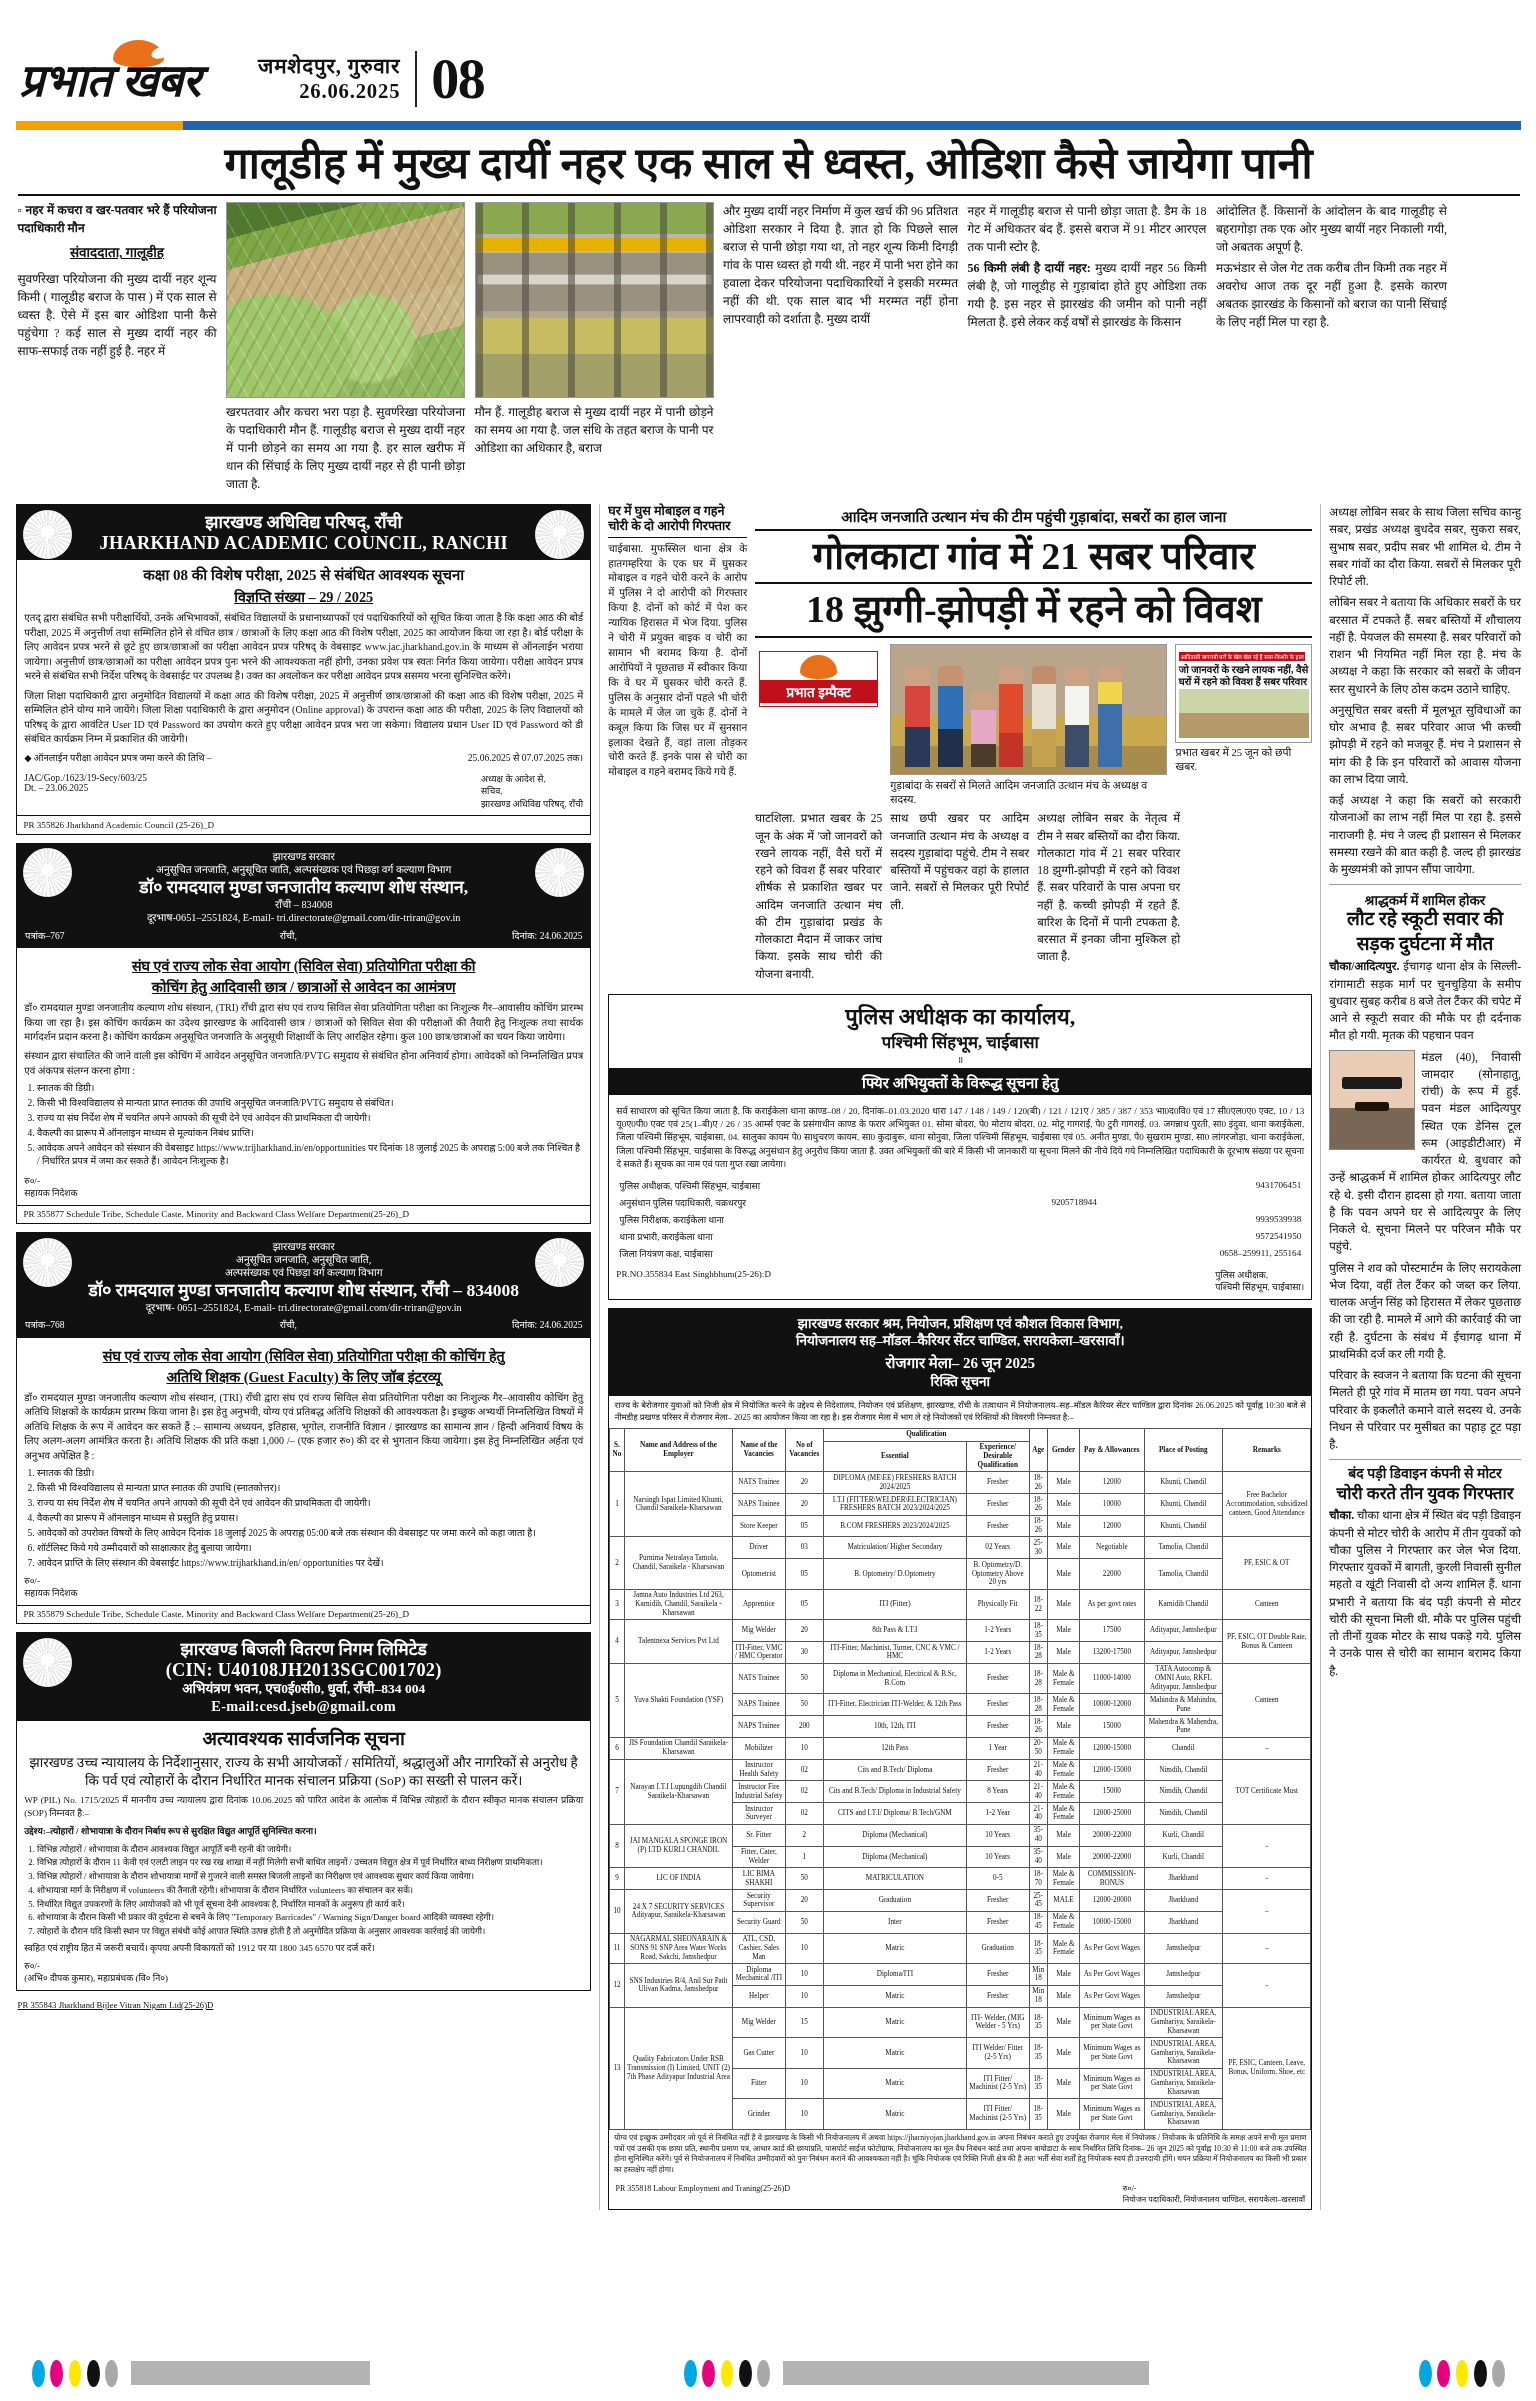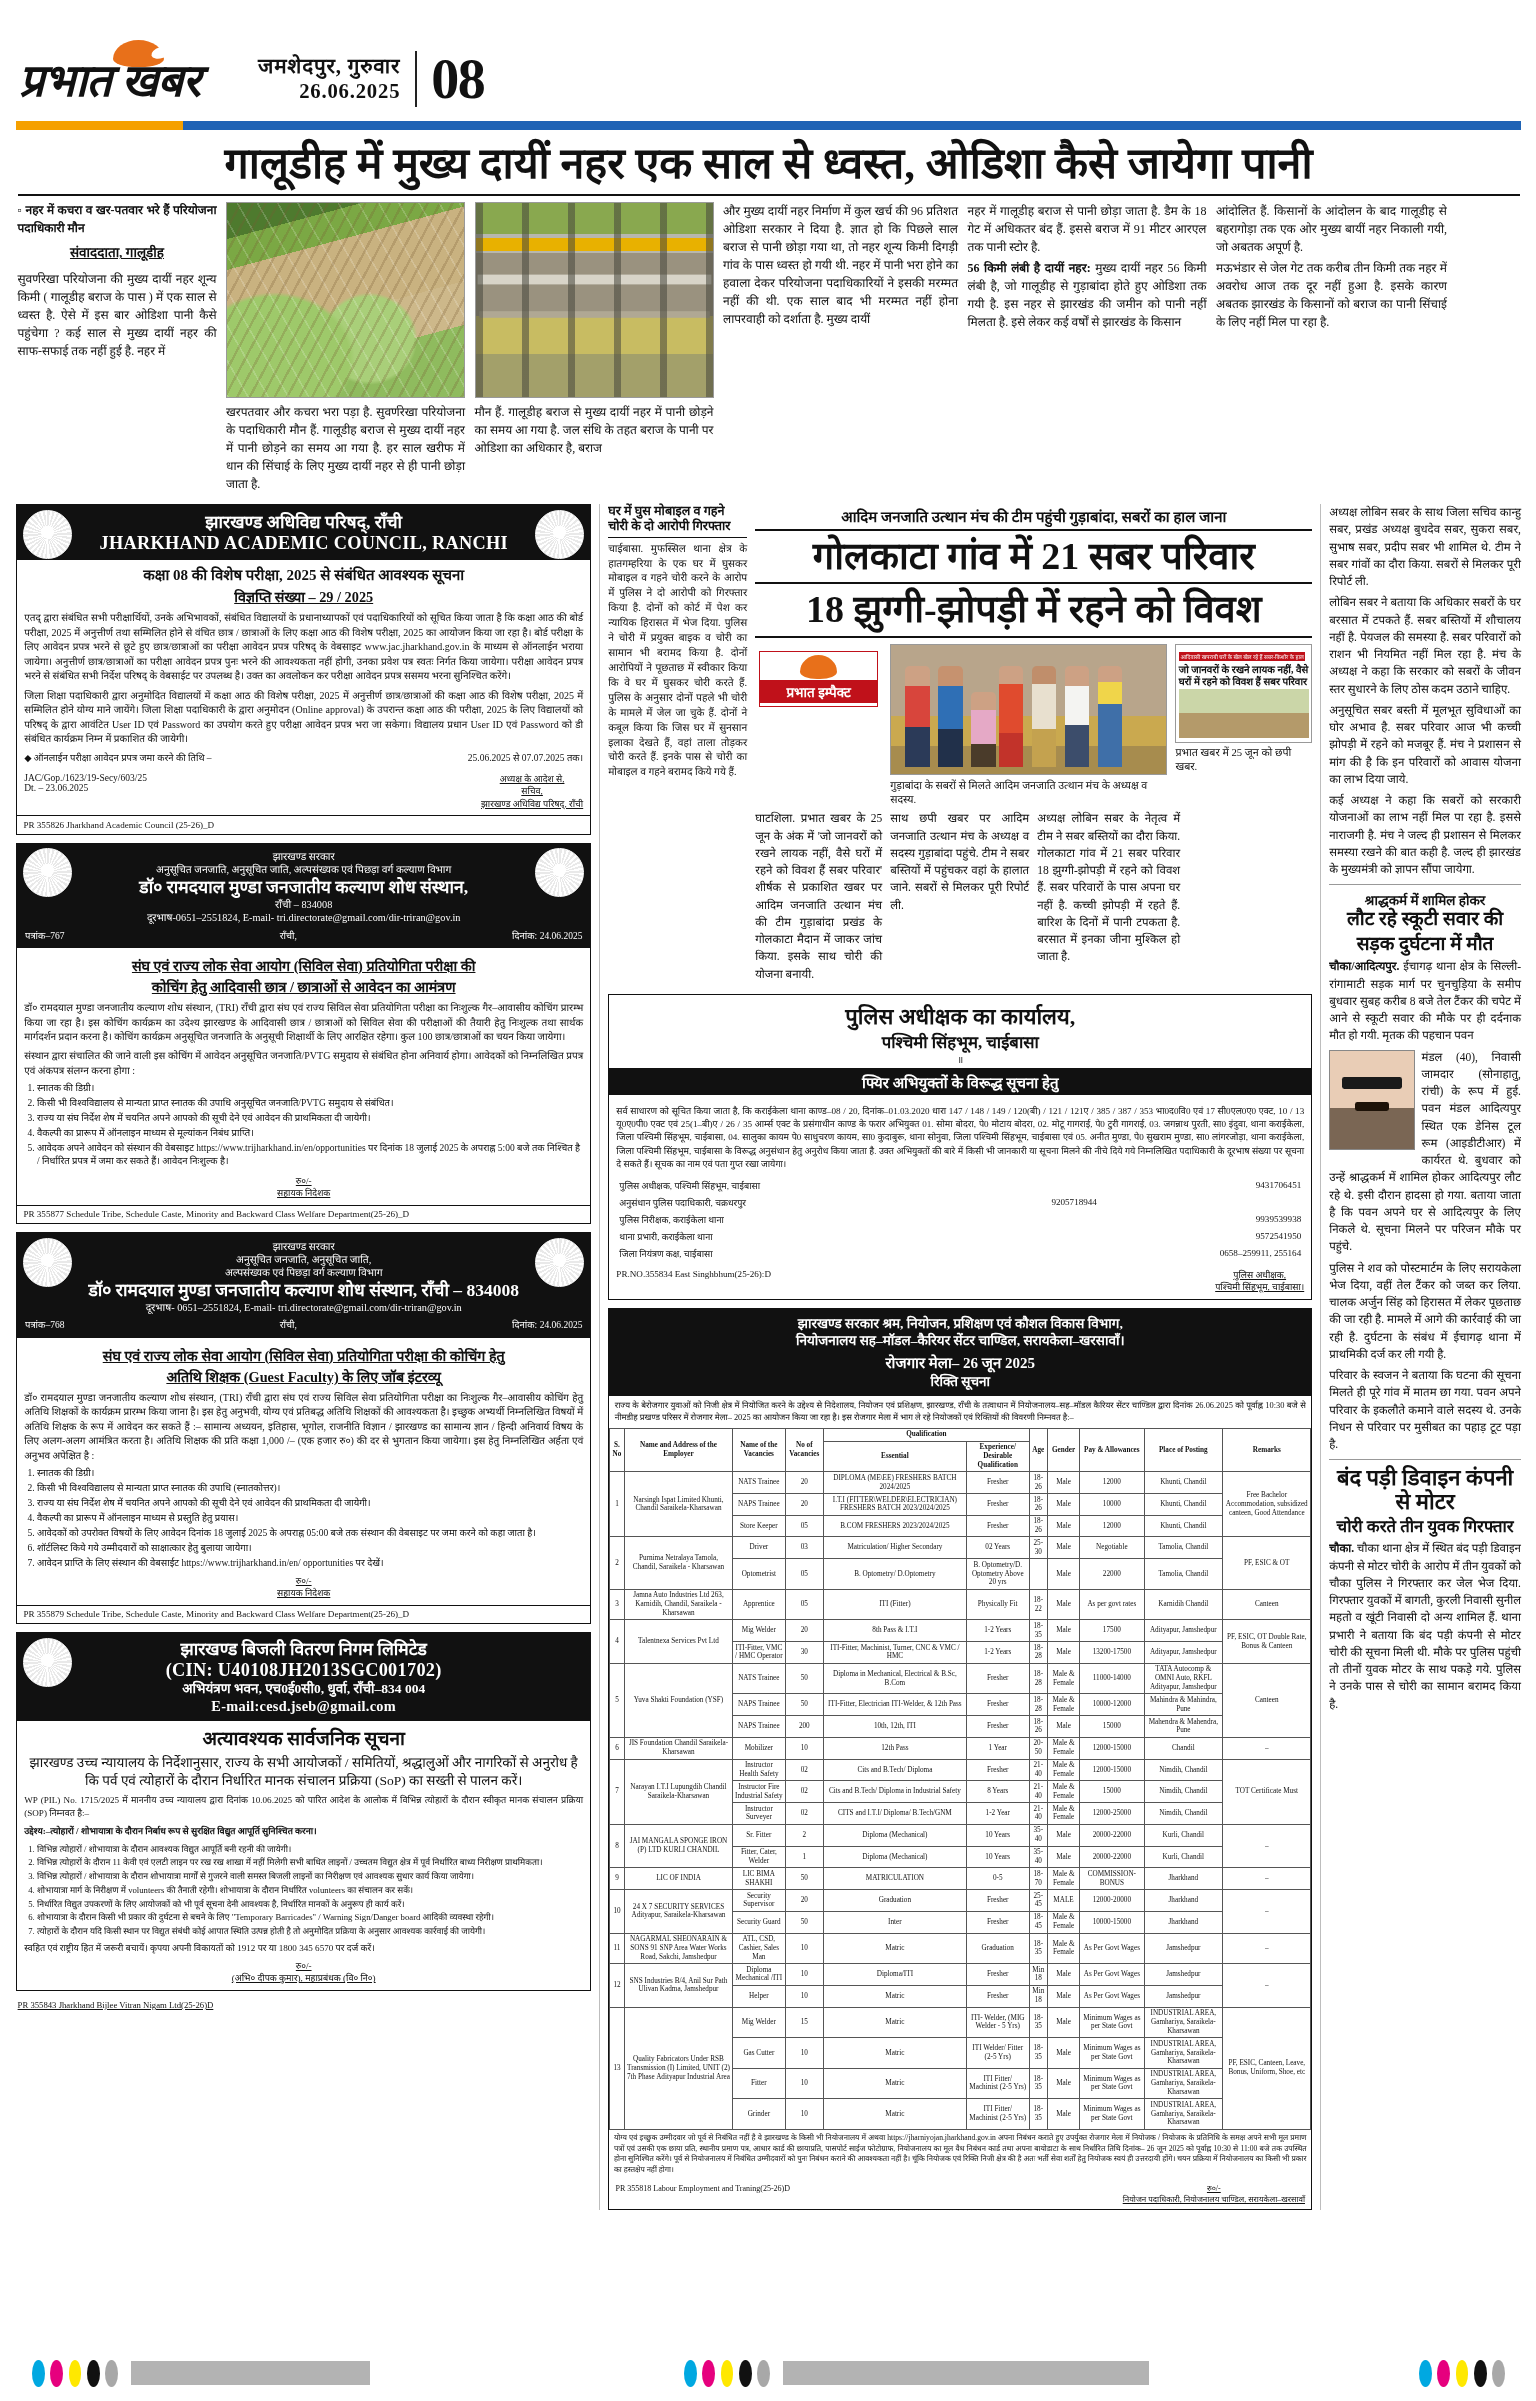--- a/index.html
+++ b/index.html
@@ -124,21 +124,21 @@
   .ad-title2 { text-align:center; font-size:14.3px; font-weight:bold; text-decoration:underline; margin-top:2.4px;}
   .ad-p { font-size:10px; line-height:1.45; text-align:justify; margin:4.8px 0 0 0; }
   .ad-p.small { font-size:9.1px; }
   .ad-list { font-size:9.5px; line-height:1.4; margin:4px 0 0 0; padding-left:12.7px; }
   .ad-list li { margin-bottom:1.6px; }
   .ad-foot {
     display:flex; justify-content:space-between; align-items:flex-end;
     font-size:9.1px; padding:3.2px 6.4px 4px 6.4px; border-top:0.8px solid #111;
   }
   .ad-foot .pr { text-decoration:none; }
-  .sig { text-align:center; font-size:9.1px; line-height:1.35;text-decoration:underline; }
+  .sig { text-align:left; font-size:9.1px; line-height:1.35; }
   .row-sb { display:flex; justify-content:space-between; font-size:9.5px; margin-top:4px; }
 
   
   .kicker { font-size:15px; font-weight:bold; text-align:center; margin:1.6px 0 3.2px 0; }
   .mega {
     font-size:38px; font-weight:bold; text-align:center; line-height:1.06;
     border-top:2.4px solid #111; border-bottom:2.4px solid #111; padding:4.8px 0 6.4px 0;
   }
   .impact-badge {
     width:119px; border:1.6px solid #c0111a; margin:6.4px auto 4.8px auto; text-align:center;
@@ -870,21 +870,21 @@
         <div class="mugshot"></div>
         <p>मंडल (40), निवासी जामदार (सोनाहातु, रांची) के रूप में हुई. पवन मंडल आदित्यपुर स्थित एक डेनिस टूल रूम (आइडीटीआर) में कार्यरत थे. बुधवार को उन्हें श्राद्धकर्म में शामिल होकर आदित्यपुर लौट रहे थे. इसी दौरान हादसा हो गया. बताया जाता है कि पवन अपने घर से आदित्यपुर के लिए निकले थे. सूचना मिलने पर परिजन मौके पर पहुंचे.</p>
         <p>पुलिस ने शव को पोस्टमार्टम के लिए सरायकेला भेज दिया, वहीं तेल टैंकर को जब्त कर लिया. चालक अर्जुन सिंह को हिरासत में लेकर पूछताछ की जा रही है. मामले में आगे की कार्रवाई की जा रही है. दुर्घटना के संबंध में ईचागढ़ थाना में प्राथमिकी दर्ज कर ली गयी है.</p>
         <p>परिवार के स्वजन ने बताया कि घटना की सूचना मिलते ही पूरे गांव में मातम छा गया. पवन अपने परिवार के इकलौते कमाने वाले सदस्य थे. उनके निधन से परिवार पर मुसीबत का पहाड़ टूट पड़ा है.</p>
       </div>
     </div>
 
     <div class="hr-thin"></div>
 
     <div>
-      <div class="rc-head" style="font-size:22px">बंद पड़ी डिवाइन कंपनी से मोटर</div>
+      <div class="rc-head" style="font-size:14px">बंद पड़ी डिवाइन कंपनी से मोटर</div>
       <div class="rc-head" style="font-size:16.7px">चोरी करते तीन युवक गिरफ्तार</div>
       <div class="rc-body" style="margin-top:4px">
         <p><span class="bold">चौका.</span>
            <span>चौका थाना क्षेत्र में स्थित बंद पड़ी डिवाइन कंपनी से मोटर चोरी के आरोप में तीन युवकों को चौका पुलिस ने गिरफ्तार कर जेल भेज दिया. गिरफ्तार युवकों में बागती, कुरली निवासी सुनील महतो व खूंटी निवासी दो अन्य शामिल हैं. थाना प्रभारी ने बताया कि बंद पड़ी कंपनी से मोटर चोरी की सूचना मिली थी. मौके पर पुलिस पहुंची तो तीनों युवक मोटर के साथ पकड़े गये. पुलिस ने उनके पास से चोरी का सामान बरामद किया है.</span></p>
       </div>
     </div>
   </div>
 </div>
 
 <div class="colorbar" style="left:32px">

